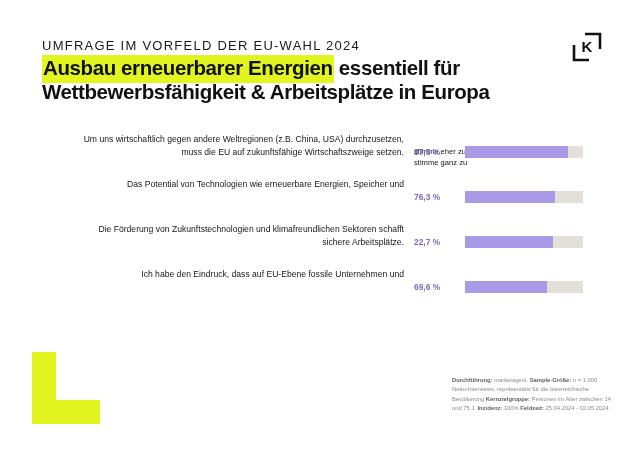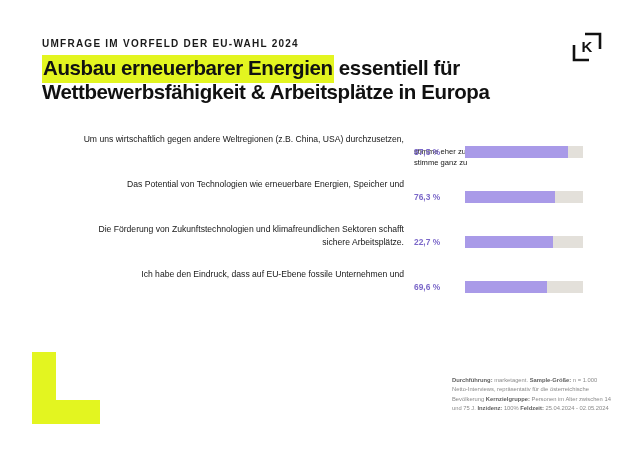--- a/index.html
+++ b/index.html
@@ -15,22 +15,22 @@
     font-family: "Liberation Sans", sans-serif;
     color: #111111;
     -webkit-font-smoothing: antialiased;
   }
 
   
   .eyebrow {
     position: absolute;
     left: 42px;
     top: 38px;
-    font-size: 10px;
-    font-weight: 700;
+    font-size: 13px;
+    font-weight: 400;
     letter-spacing: 1.25px;
     color: #1a1a1a;
     text-transform: uppercase;
     white-space: nowrap;
     text-align: center;
   }
 
   .logo {
     position: absolute;
     right: 38px;
@@ -173,20 +173,21 @@
 <div class="legend">
   <div>stimme eher zu,</div>
   <div>stimme ganz zu</div>
 </div>
 
 <div class="rows">
 
   <div class="row">
     <div class="row-label two-line">
       <span>Um uns wirtschaftlich gegen andere Weltregionen (z.B. China, USA) durchzusetzen,</span><br>
+      <span>muss die EU auf zukunftsfähige Wirtschaftszweige setzen.</span>
     </div>
     <div class="row-value">87,5 %</div>
     <div class="bar-track">
       <div class="bar-fill" style="width: 87.5%;"></div>
     </div>
   </div>
 
   <div class="row">
     <div class="row-label two-line">
       <span>Das Potential von Technologien wie erneuerbare Energien, Speicher und</span><br>

